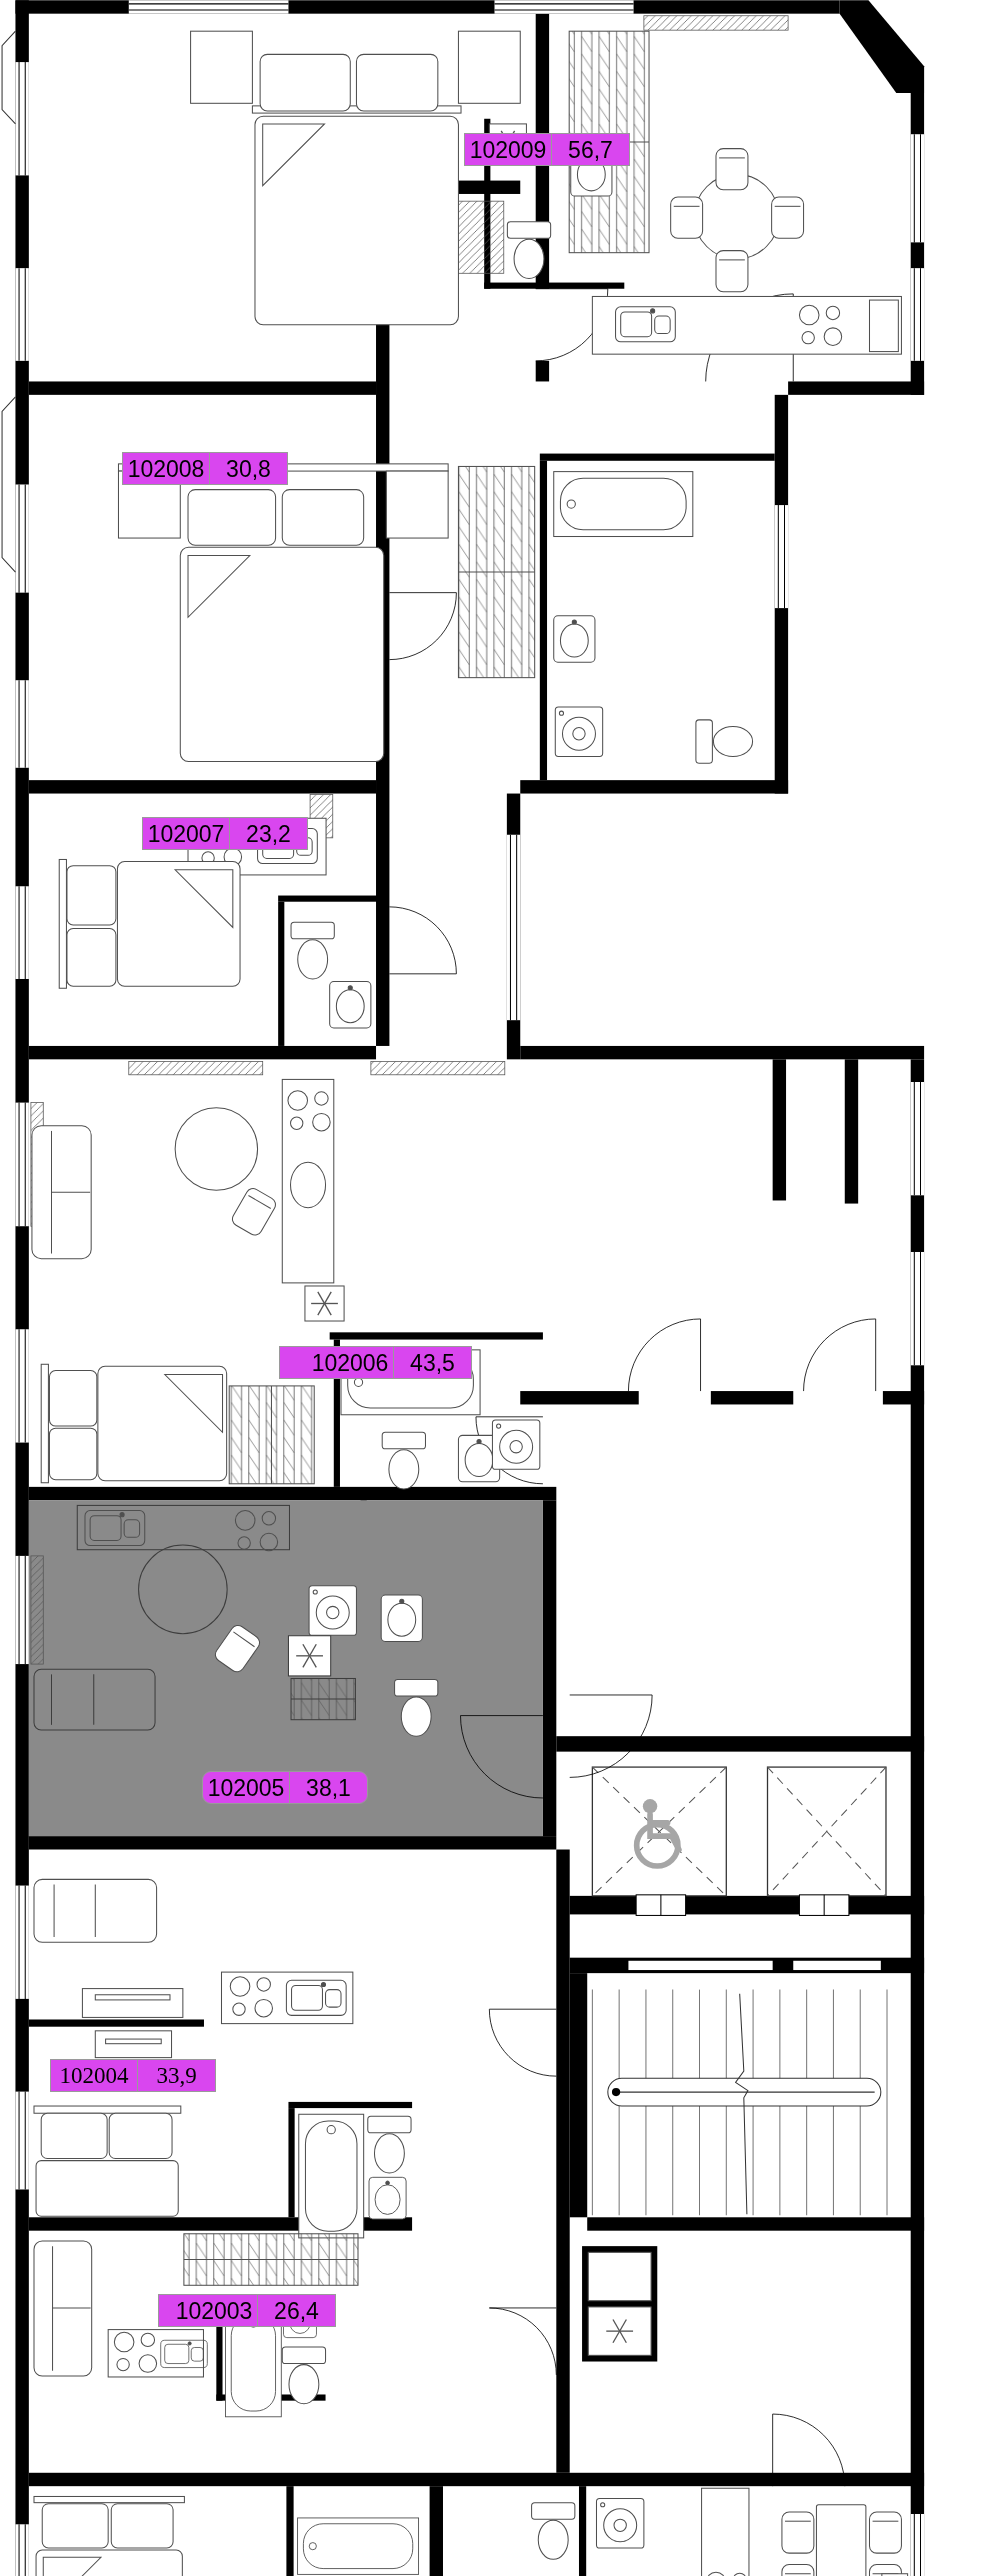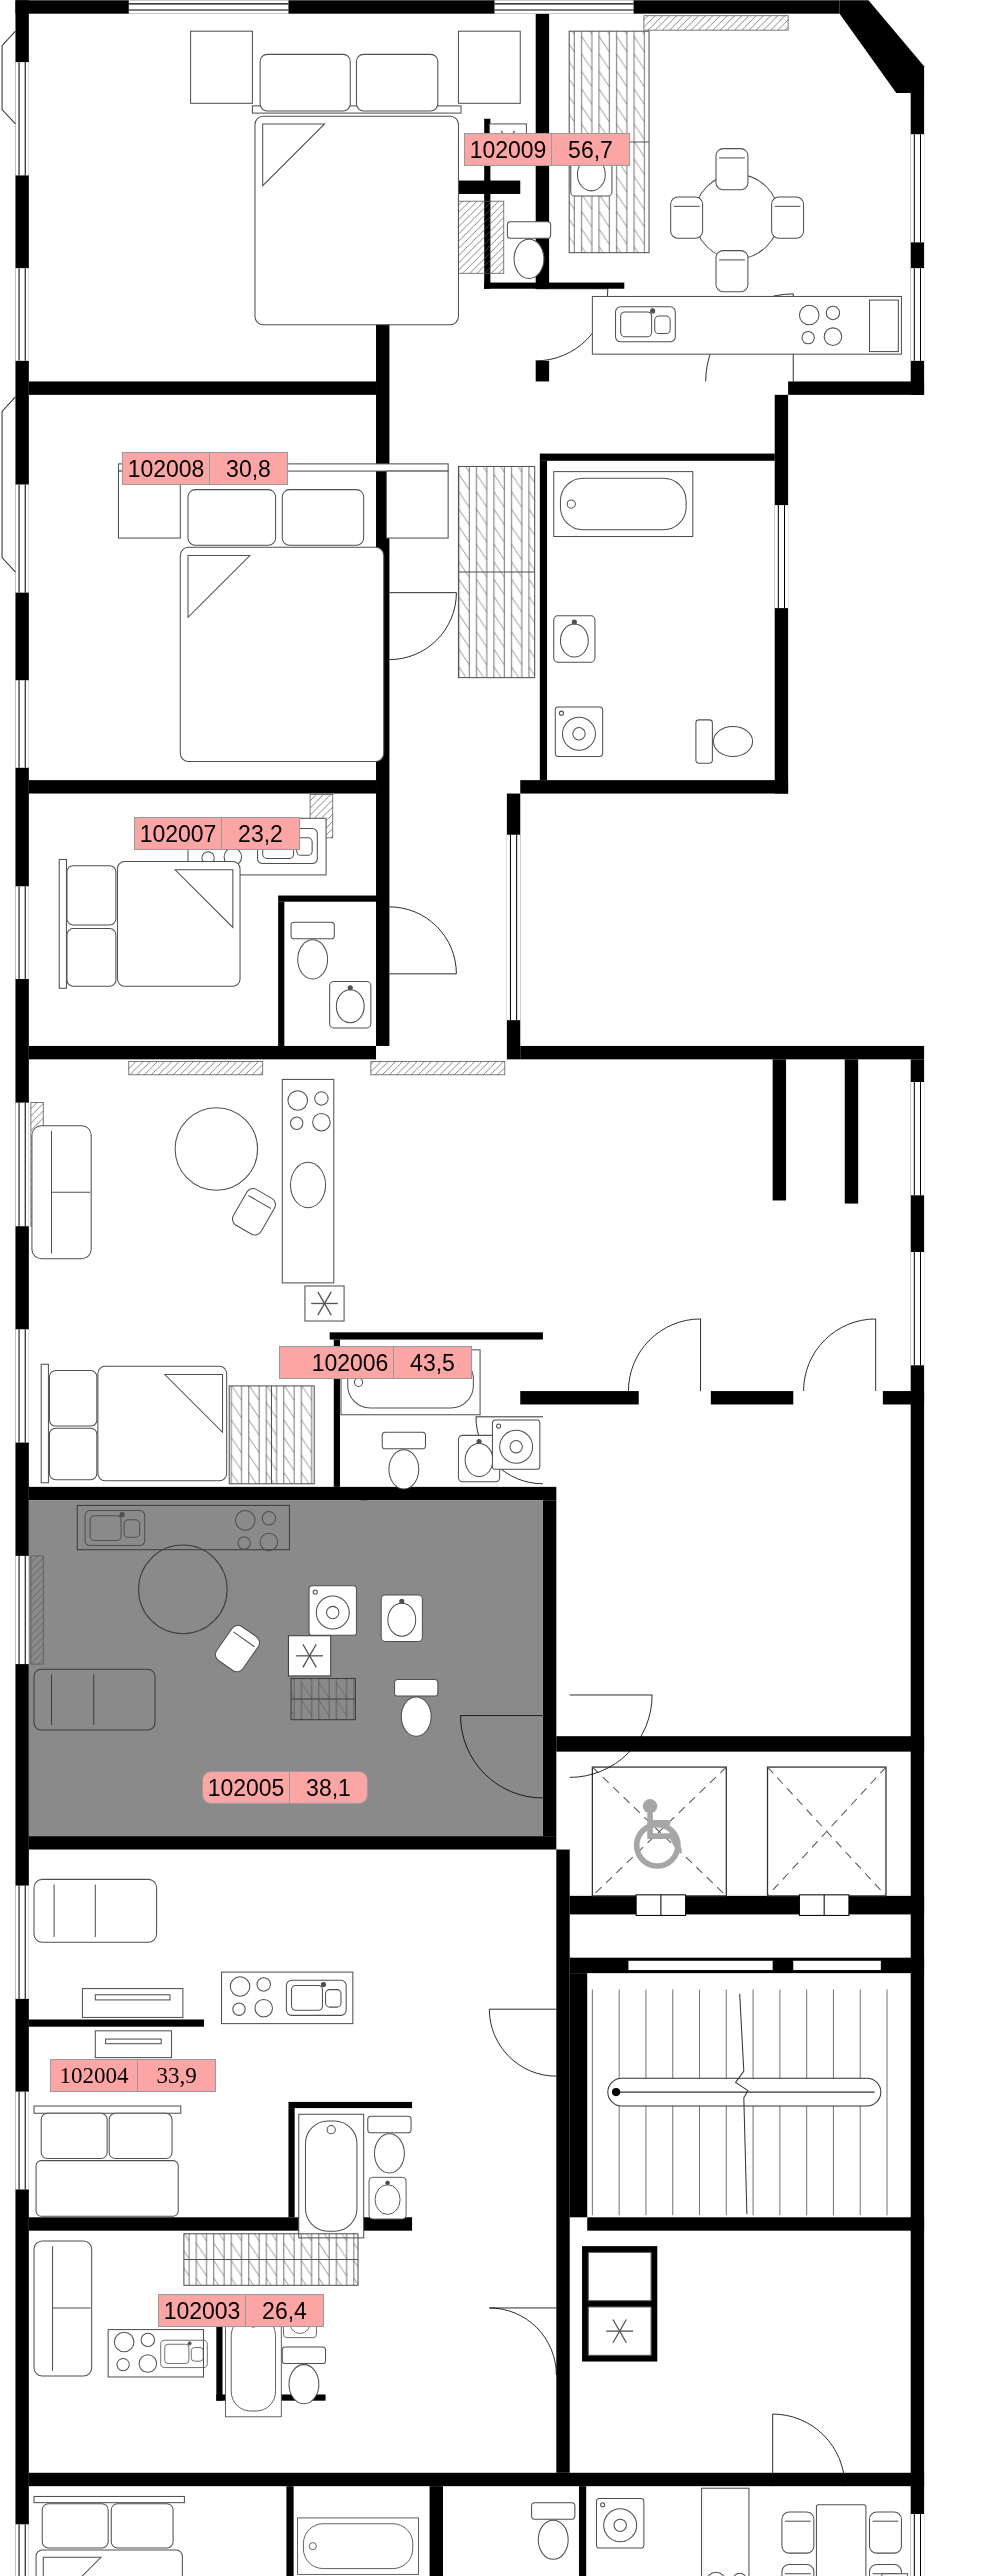--- a/index.html
+++ b/index.html
@@ -1,19 +1,19 @@
 <!DOCTYPE html>
 <html style="font-size:8.2px"><head>
 <meta charset="utf-8">
 <style>
   html,body{margin:0;padding:0;background:#fff;}
   .plan{position:relative;width:989px;height:3170px;background:#ffffff;overflow:hidden;
         font-family:"Liberation Sans",sans-serif;}
   .plan svg{position:absolute;left:0;top:0;}
-  .apt-label{position:absolute;display:flex;height:31px;background:#fca5a5;
+  .apt-label{position:absolute;display:flex;height:31px;background:#d946ef;
              border:1px solid #9a9a9a;color:#000;z-index:5;}
   .apt-label .cell{display:flex;align-items:center;justify-content:center;
              font-size:23px;line-height:30px;white-space:nowrap;}
   .apt-label .num{width:86px;border-right:1px solid #9a9a9a;}
   .apt-label .ar{width:77px;}
 </style>
 </head>
 <body>
 
 <div class="plan">
@@ -542,35 +542,35 @@
 </svg>
 
 <div class="apt-label" style="left:464px;top:133px;">
   <div class="cell num">102009</div>
   <div class="cell ar">56,7</div>
 </div>
 <div class="apt-label" style="left:122px;top:452px;">
   <div class="cell num">102008</div>
   <div class="cell ar">30,8</div>
 </div>
-<div class="apt-label" style="left:134px;top:817px;text-align:right;">
+<div class="apt-label" style="left:142px;top:817px;text-align:right;">
   <div class="cell num">102007</div>
   <div class="cell ar">23,2</div>
 </div>
 <div class="apt-label" style="left:279px;top:1346px;padding-left:27px;">
   <div class="cell num">102006</div>
   <div class="cell ar">43,5</div>
 </div>
 <div class="apt-label" style="left:202px;top:1771px;border-radius:9px;">
   <div class="cell num">102005</div>
   <div class="cell ar">38,1</div>
 </div>
 <div class="apt-label" style="left:50px;top:2059px;font-family:Liberation Serif, serif;">
   <div class="cell num">102004</div>
   <div class="cell ar">33,9</div>
 </div>
-<div class="apt-label" style="left:158px;top:2294px;">
+<div class="apt-label" style="left:158px;top:2294px;padding-left:12px;">
   <div class="cell num">102003</div>
   <div class="cell ar">26,4</div>
 </div>
 
 </div>
 
 
 </body></html>

